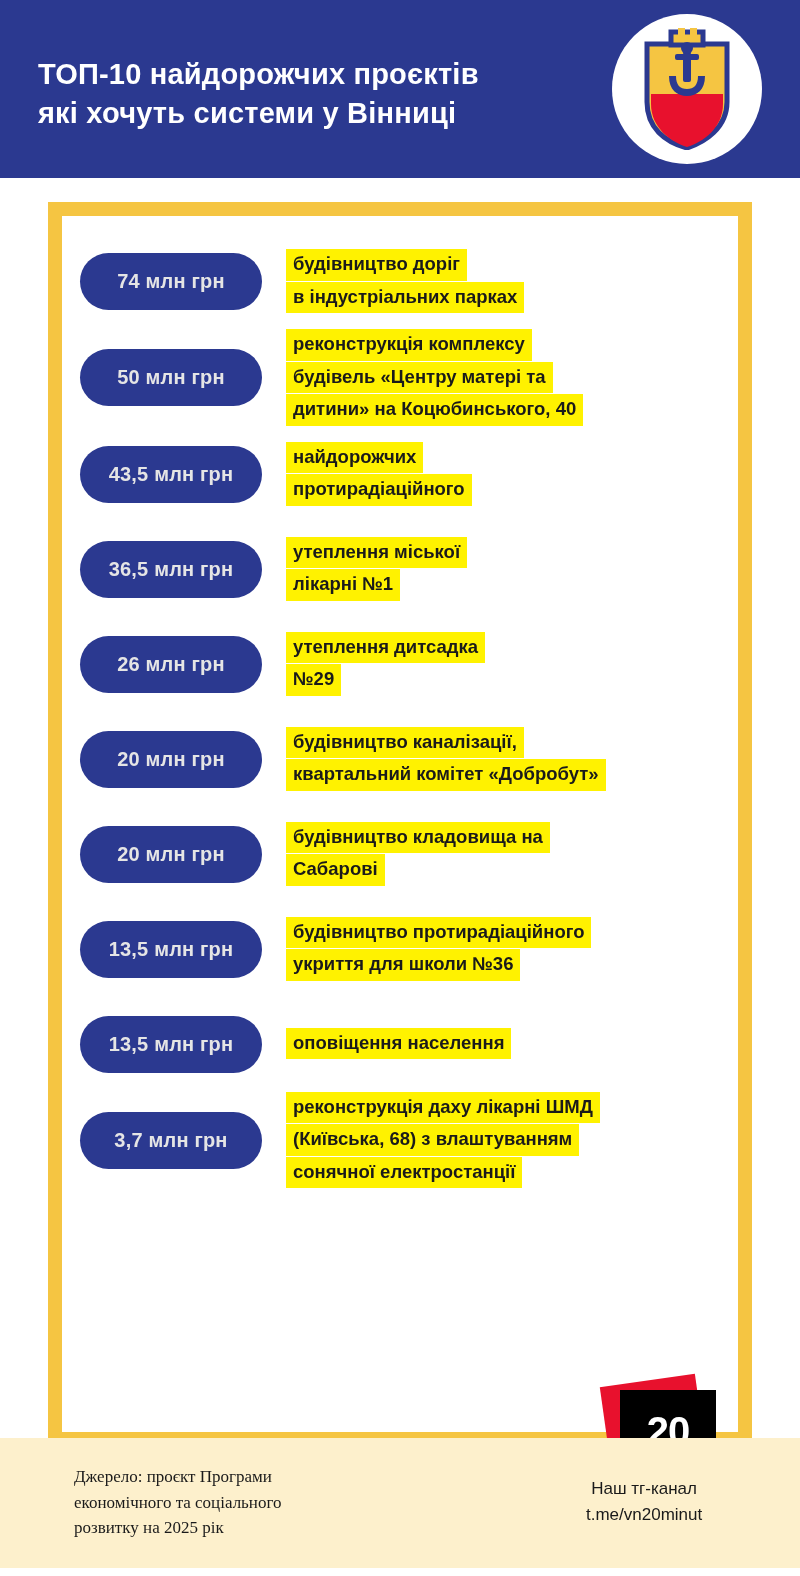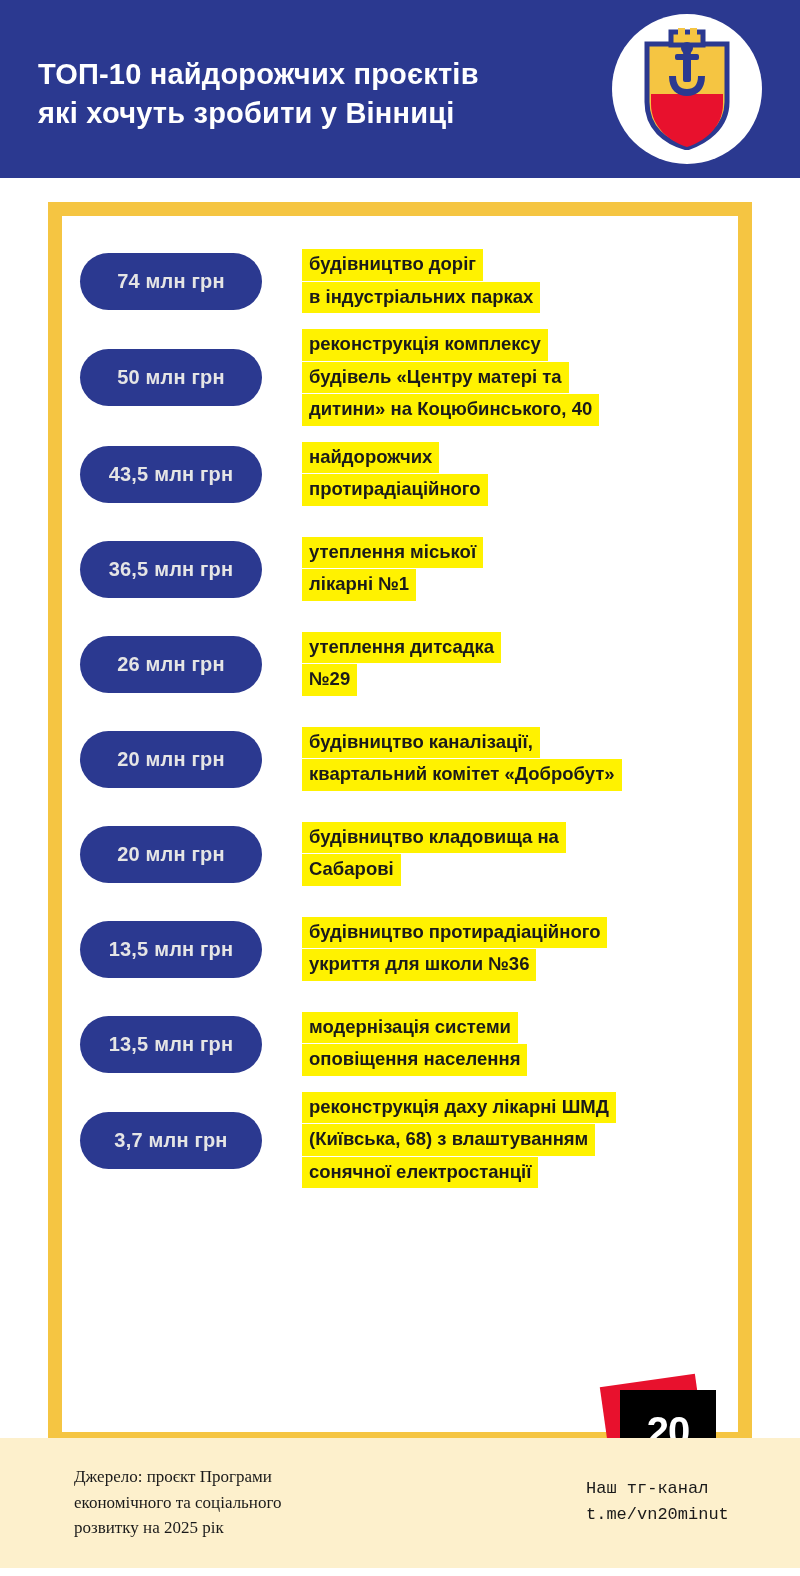--- a/index.html
+++ b/index.html
@@ -82,21 +82,21 @@
     font-weight: bold;
     font-size: 20px;
     border-radius: 34px;
     padding: 17px 0;
     text-align: center;
     width: 182px;
     letter-spacing: 0.2px;
   }
 
   .labels {
-    margin-left: 40px;
+    margin-left: 24px;
     display: flex;
     flex-direction: column;
     align-items: flex-start;
   }
   .labels .line {
     background: #fff200;
     color: #1a1a1a;
     font-weight: bold;
     font-size: 18.5px;
     line-height: 1.22;
@@ -162,35 +162,36 @@
     font-family: "Liberation Serif", serif;
     font-size: 17px;
     line-height: 1.5;
   }
   .footer-source .line { display: block; }
   .footer-channel {
     position: absolute;
     left: 586px;
     top: 38px;
     color: #1a1a1a;
-    font-family: Liberation Mono, monospace;
+    font-family: Liberation Sans, sans-serif;
     font-size: 17px;
     line-height: 1.55;
+    text-align: center;
   }
   .footer-channel .line { display: block; }
 </style>
 </head>
 <body>
 
 <div class="page">
 
   <div class="header">
     <div class="header-title">
       <span>ТОП-10 найдорожчих проєктів</span>
-      <span>які хочуть зробити у Вінниці</span>
+      <span>які хочуть системи у Вінниці</span>
     </div>
     <div class="emblem-wrap">
       <svg width="92" height="122" viewBox="0 0 92 122" aria-hidden="true">
         <path d="M6 16 h80 v58 c0 26 -22 40 -40 46 C24 114 6 100 6 74 Z" fill="#f5c542" stroke="#2b3990" stroke-width="5"></path>
         <rect x="30" y="4" width="32" height="13" fill="#f5c542" stroke="#2b3990" stroke-width="5"></rect>
         <rect x="37" y="0" width="7" height="8" fill="#f5c542"></rect>
         <rect x="49" y="0" width="7" height="8" fill="#f5c542"></rect>
         <path d="M10 66 h72 v10 c0 24 -20 38 -36 43 C30 114 10 100 10 76 Z" fill="#e8112d"></path>
         <g fill="#2b3990">
           <rect x="42" y="24" width="8" height="30" rx="2"></rect>
@@ -266,21 +267,20 @@
         <div class="pill">13,5 млн грн</div>
         <div class="labels">
           <span class="line">будівництво протирадіаційного</span>
           <span class="line">укриття для школи №36</span>
         </div>
       </div>
 
       <div class="row">
         <div class="pill">13,5 млн грн</div>
         <div class="labels">
-          <span class="line">модернізація системи</span>
           <span class="line">оповіщення населення</span>
         </div>
       </div>
 
       <div class="row">
         <div class="pill">3,7 млн грн</div>
         <div class="labels">
           <span class="line">реконструкція даху лікарні ШМД</span>
           <span class="line">(Київська, 68) з влаштуванням</span>
           <span class="line">сонячної електростанції</span>

